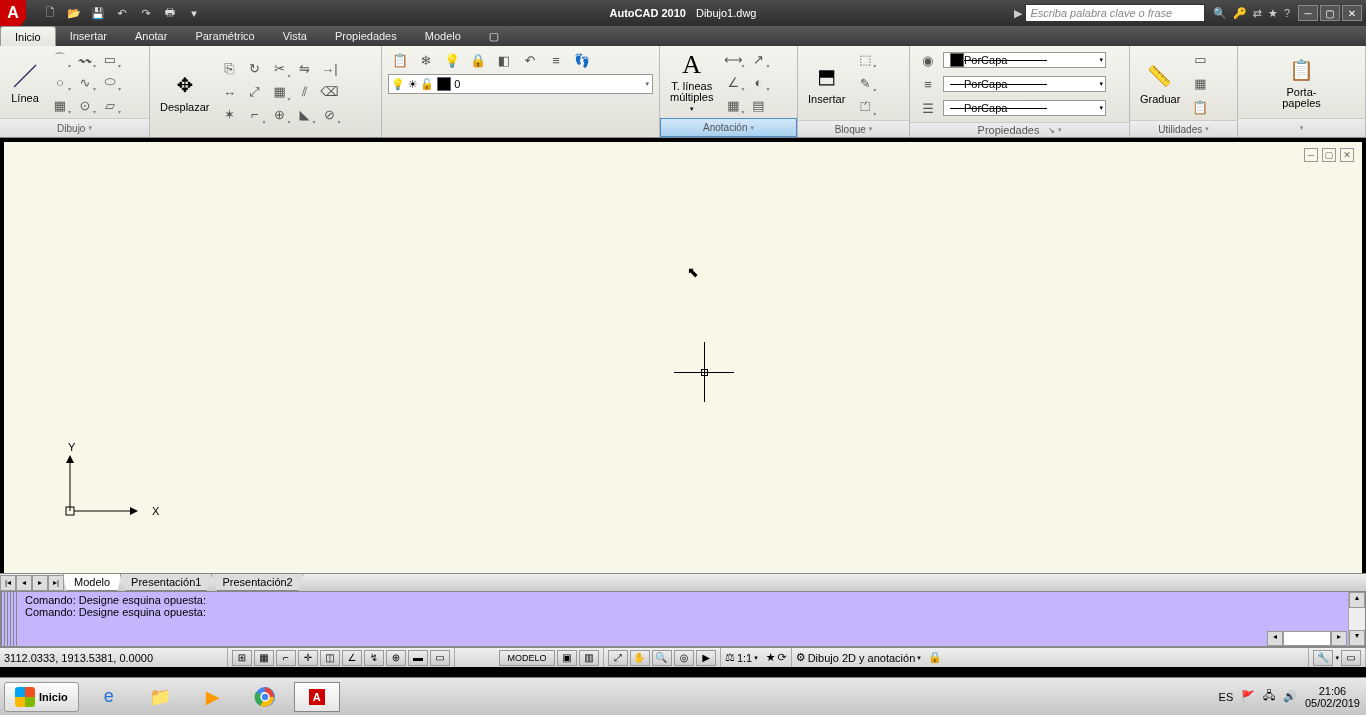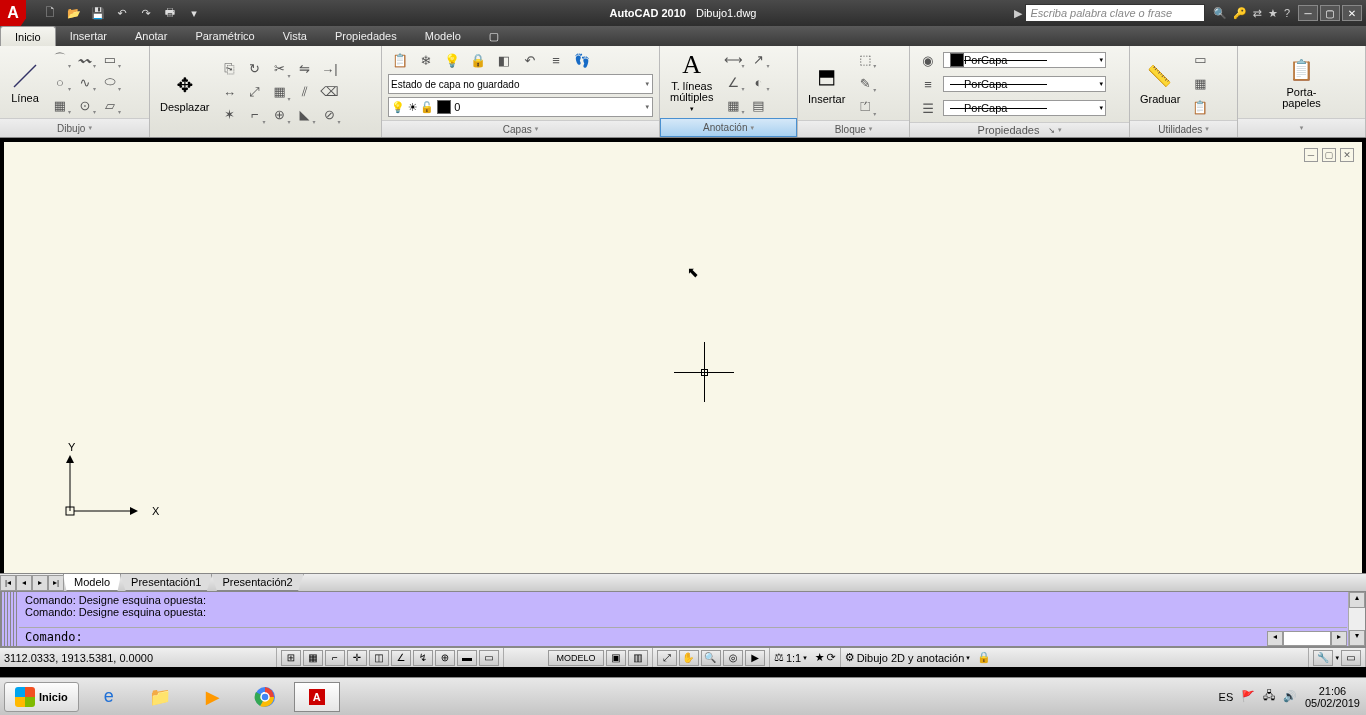--- a/index.html
+++ b/index.html
@@ -178,30 +178,28 @@
       <div style="display:flex;gap:2px">
         <div class="ic">📋</div>
         <div class="ic">❄</div>
         <div class="ic">💡</div>
         <div class="ic">🔒</div>
         <div class="ic">◧</div>
         <div class="ic">↶</div>
         <div class="ic">≡</div>
         <div class="ic">👣</div>
       </div>
-      <div class="combo">Estado de capa no guardado</div>
       <div class="combo" style="display:flex;gap:3px;align-items:center">
         <span>💡</span>
         <span>☀</span>
         <span>🔓</span>
         <span class="color-sw"></span>
         <span>0</span>
       </div>
     </div>
-    <div class="panel-title">Capas</div>
   </div>
 
   <div class="panel" style="width:138px">
     <div class="panel-body">
       <div class="big-btn">
         <div class="big-icon" style="font-family:serif;font-size:26px">A</div>
         <span style="white-space:pre-line">T. líneas
 múltiples</span>
           <span style="font-size:7px">▾</span>
       </div>
@@ -320,34 +318,33 @@
   <div class="sheet-tab">Presentación1</div>
   <div class="sheet-tab">Presentación2</div>
 </div>
 
 <div class="cmd-area">
   <div class="cmd-grip"></div>
   <div class="cmd-lines" style="margin-left:18px">
     <div>Comando: Designe esquina opuesta:</div>
     <div>Comando: Designe esquina opuesta:</div>
   </div>
-  <div class="cmd-input">Comando:</div>
   <div class="cmd-scroll">
       <span>▴</span>
       <span class="b">▾</span>
     </div>
   <div class="cmd-hscroll">
       <span>◂</span>
       <span style="flex:1;background:#fff;border:1px solid #999"></span>
       <span>▸</span>
     </div>
 </div>
 
 <div class="status">
-  <div class="status-sec" style="width:277px">3112.0333, 1913.5381, 0.0000</div>
+  <div class="status-sec" style="width:228px">3112.0333, 1913.5381, 0.0000</div>
   <div class="status-sec">
     <div class="st-btn">⊞</div>
     <div class="st-btn">▦</div>
     <div class="st-btn">⌐</div>
     <div class="st-btn">✛</div>
     <div class="st-btn">◫</div>
     <div class="st-btn">∠</div>
     <div class="st-btn">↯</div>
     <div class="st-btn">⊕</div>
     <div class="st-btn">▬</div>

